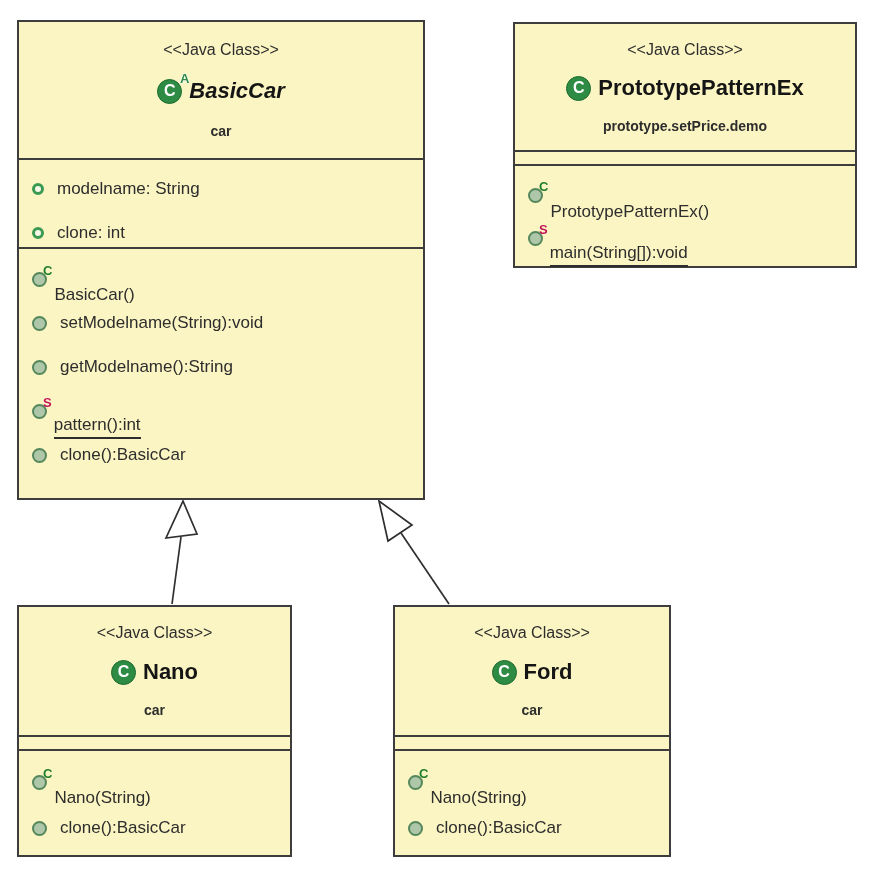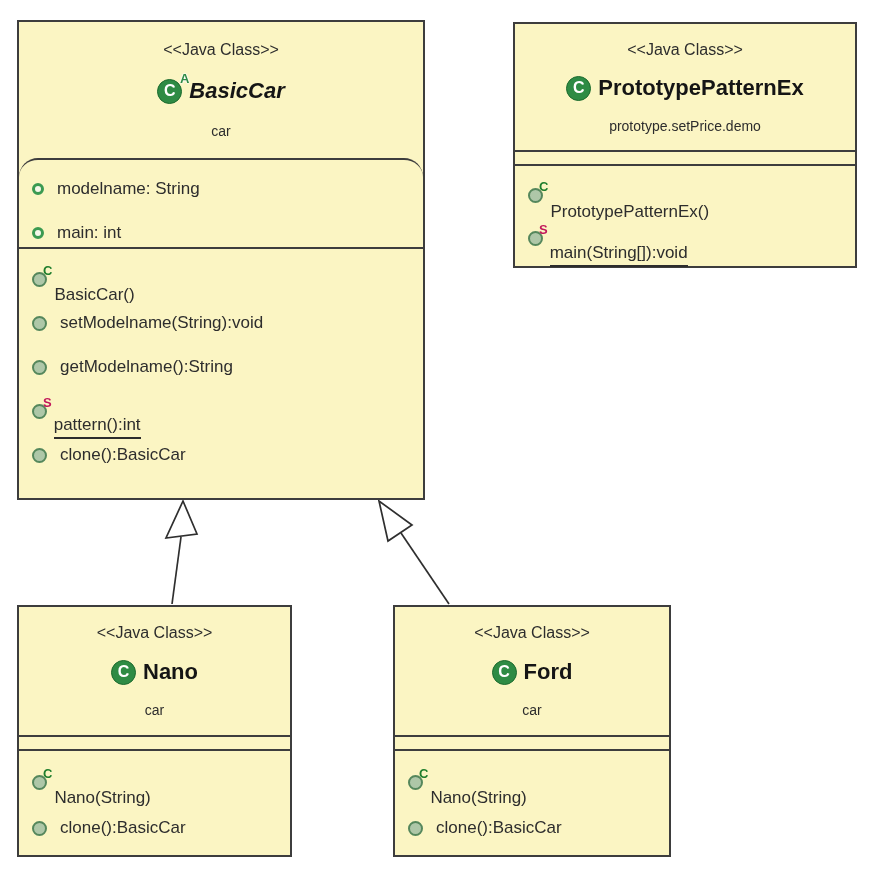--- a/index.html
+++ b/index.html
@@ -29,21 +29,21 @@
   .uml-class{
     position:absolute;display:flex;flex-direction:column;
     background:var(--box-fill);border:2px solid var(--box-border);
     color:var(--text);
   }
   .cls-header{display:flex;flex-direction:column;justify-content:space-evenly;align-items:center;text-align:center;}
   .stereotype{font-size:16px;color:var(--text);}
   .name-row{display:flex;align-items:center;justify-content:center;gap:7px;}
   .cls-name{font-size:22px;font-weight:bold;color:var(--name-text);}
   .abstract-name{font-style:italic;}
-  .pkg{font-size:14px;color:var(--text);}
+  .pkg{font-size:14px;color:var(--text);font-weight:bold;}
   .class-icon{position:relative;width:25px;height:25px;border-radius:50%;
     background:var(--class-icon-green);border:1px solid var(--class-icon-ring);
     display:inline-flex;align-items:center;justify-content:center;flex:none;}
   .ci-letter{color:var(--class-icon-letter);font-weight:bold;font-size:16px;line-height:1;}
   .ci-abstract{position:absolute;top:-8px;right:-8px;color:var(--class-icon-green);
     font-weight:bold;font-size:13px;line-height:1;
     text-shadow:0 0 2px #fff,0 0 2px #fff,0 0 2px #fff;}
   .compartment{border-top:2px solid var(--divider);}
   .empty-attrs{height:14px;flex:none;}
   .attrs{padding-top:7px;}
@@ -82,28 +82,28 @@
       <div class="stereotype">&lt;&lt;Java Class&gt;&gt;</div>
       <div class="name-row">
         <span class="class-icon">
           <span class="ci-letter">C</span>
           <span class="ci-abstract">A</span>
         </span>
         <span class="cls-name abstract-name">BasicCar</span>
       </div>
       <div class="pkg">car</div>
     </div>
-    <div class="compartment attrs" style="height:89px;border-radius:19px;">
+    <div class="compartment attrs" style="height:89px;">
       <div class="member-row">
         <span class="f-icon"></span>
         <span class="member-label">modelname: String</span>
       </div>
       <div class="member-row">
         <span class="f-icon"></span>
-        <span class="member-label">main: int</span>
+        <span class="member-label">clone: int</span>
       </div>
     </div>
     <div class="compartment methods">
       <div class="member-row">
         <span class="m-icon"></span>
         <span class="sup c-sup">C</span>
         <span class="member-label">BasicCar()</span>
       </div>
       <div class="member-row">
         <span class="m-icon"></span>

